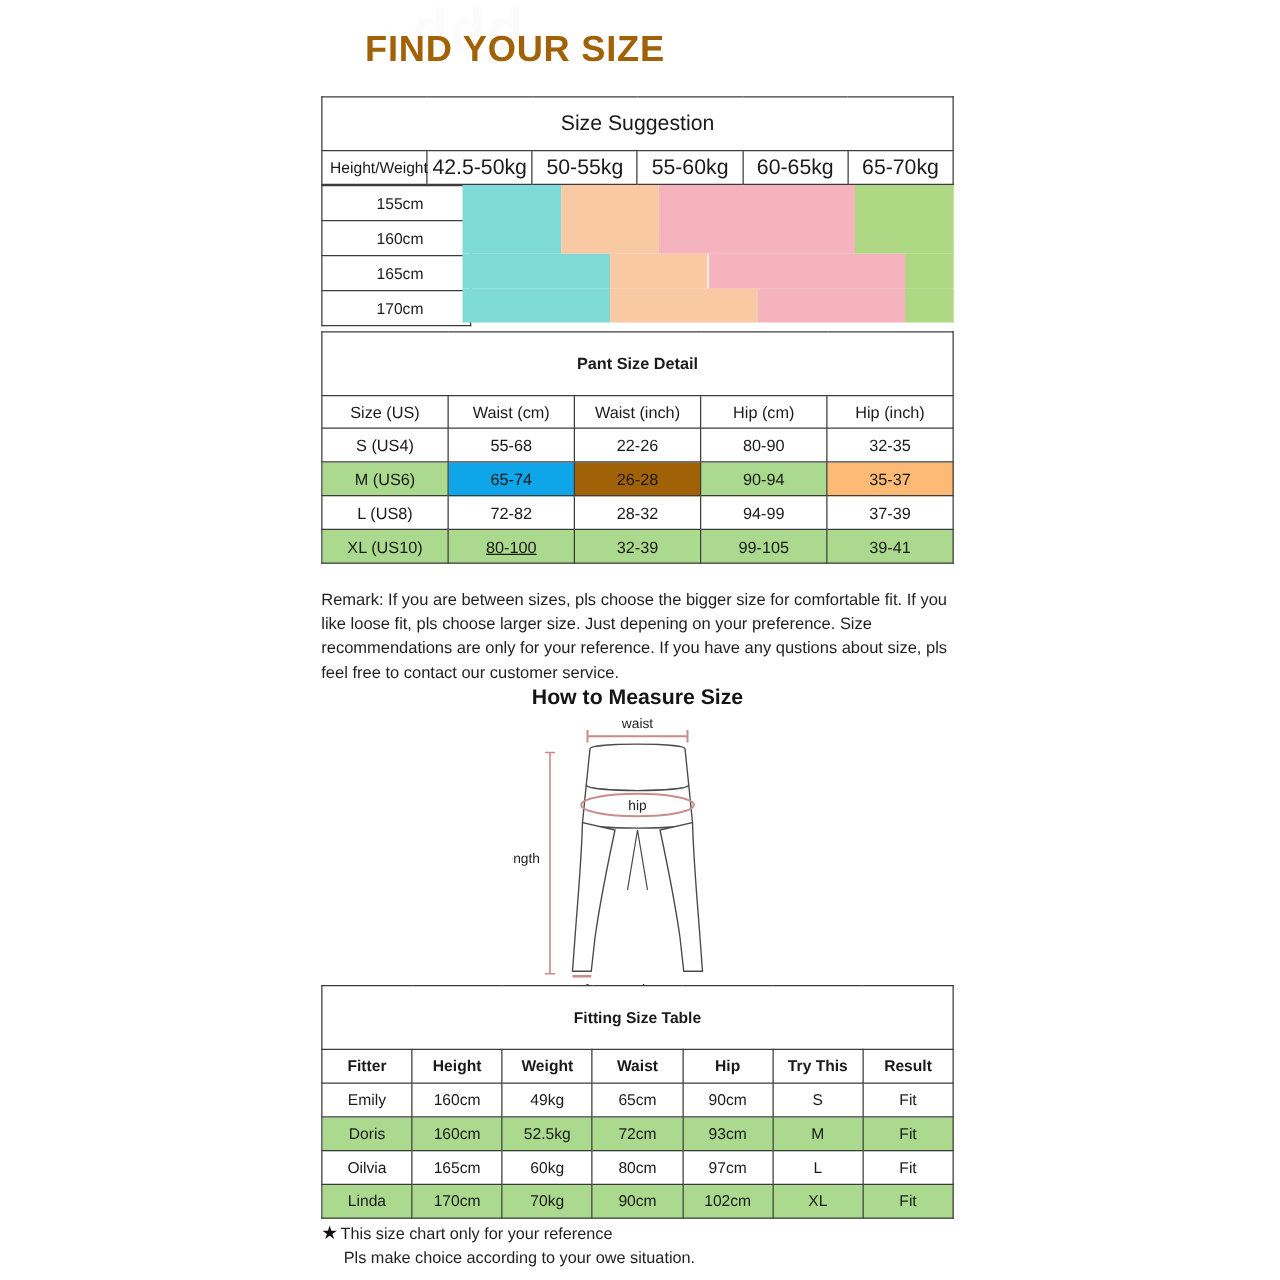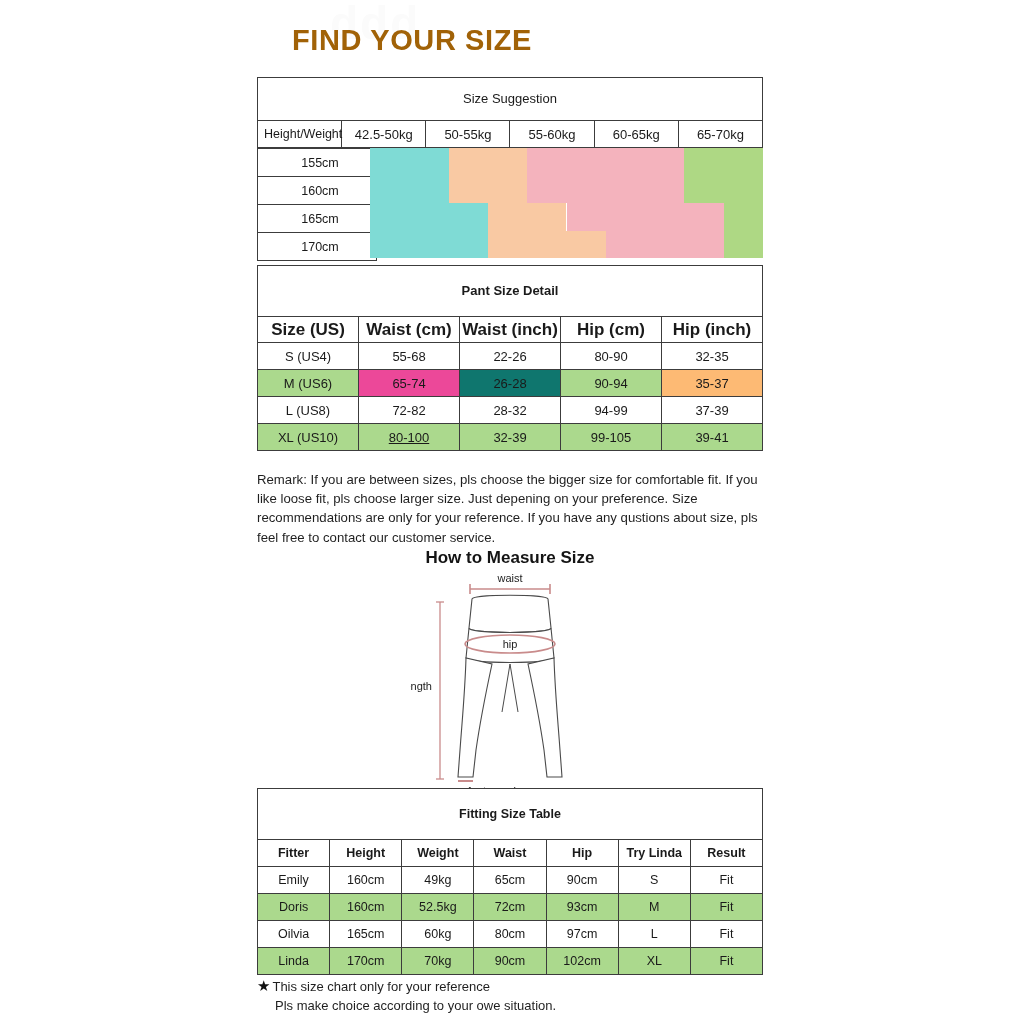--- a/index.html
+++ b/index.html
@@ -71,40 +71,40 @@
   }
   .tbl-title.bold {
     font-weight: bold;
     font-size: 19px;
     height: 50px;
     line-height: 50px;
   }
 
   
   #size-suggestion-block { top: 77px; }
-  #size-suggestion-block td { height: 27px; font-size: 13px; }
+  #size-suggestion-block td { height: 27px; font-size: 17px; }
   #size-suggestion-block td.hdr { height: 26px; }
   #size-suggestion-block td.rowlabel {
     text-align: center;
     padding-left: 6px;
     font-size: 12.5px;
   }
   .ss-canvas-wrap {
     position: relative;
   }
   .ss-shade-layer {
     position: absolute;
     pointer-events: none;
   }
   .band { position: absolute; }
 
   
   #pant-size-block { top: 265px; }
   #pant-size-block td { height: 26px; font-size: 13px; }
-  #pant-size-block td.colhdr { font-weight: bold; font-size: 17px; height: 25px; }
+  #pant-size-block td.colhdr { font-weight: normal; font-size: 13px; height: 25px; }
 
   
   #remark-block {
     top: 470px;
     font-size: 13.2px;
     line-height: 19.2px;
     color: #1f1f1f;
     text-align: left;
   }
 
@@ -226,22 +226,22 @@
       <tbody id="pant-body">
           <tr>
             <td>S (US4)</td>
             <td>55-68</td>
             <td>22-26</td>
             <td>80-90</td>
             <td>32-35</td>
           </tr>
           <tr>
             <td style="background: rgb(171, 217, 141);">M (US6)</td>
-            <td style="background: #ec4899;">65-74</td>
-            <td style="background: #0f766e;">26-28</td>
+            <td style="background: #0ea5e9;">65-74</td>
+            <td style="background: #a16207;">26-28</td>
             <td style="background: rgb(171, 217, 141);">90-94</td>
             <td style="background: #fdba74;">35-37</td>
           </tr>
           <tr>
             <td>L (US8)</td>
             <td>72-82</td>
             <td>28-32</td>
             <td>94-99</td>
             <td>37-39</td>
           </tr>
@@ -301,21 +301,21 @@
       <tbody>
         <tr>
           <td class="tbl-title bold" colspan="7">Fitting Size Table</td>
         </tr>
         <tr id="fitting-header-row">
             <td class="colhdr">Fitter</td>
             <td class="colhdr">Height</td>
             <td class="colhdr">Weight</td>
             <td class="colhdr">Waist</td>
             <td class="colhdr">Hip</td>
-            <td class="colhdr">Try Linda</td>
+            <td class="colhdr">Try This</td>
             <td class="colhdr">Result</td>
           </tr>
       </tbody>
       <tbody id="fitting-body">
           <tr>
             <td>Emily</td>
             <td>160cm</td>
             <td>49kg</td>
             <td>65cm</td>
             <td>90cm</td>

